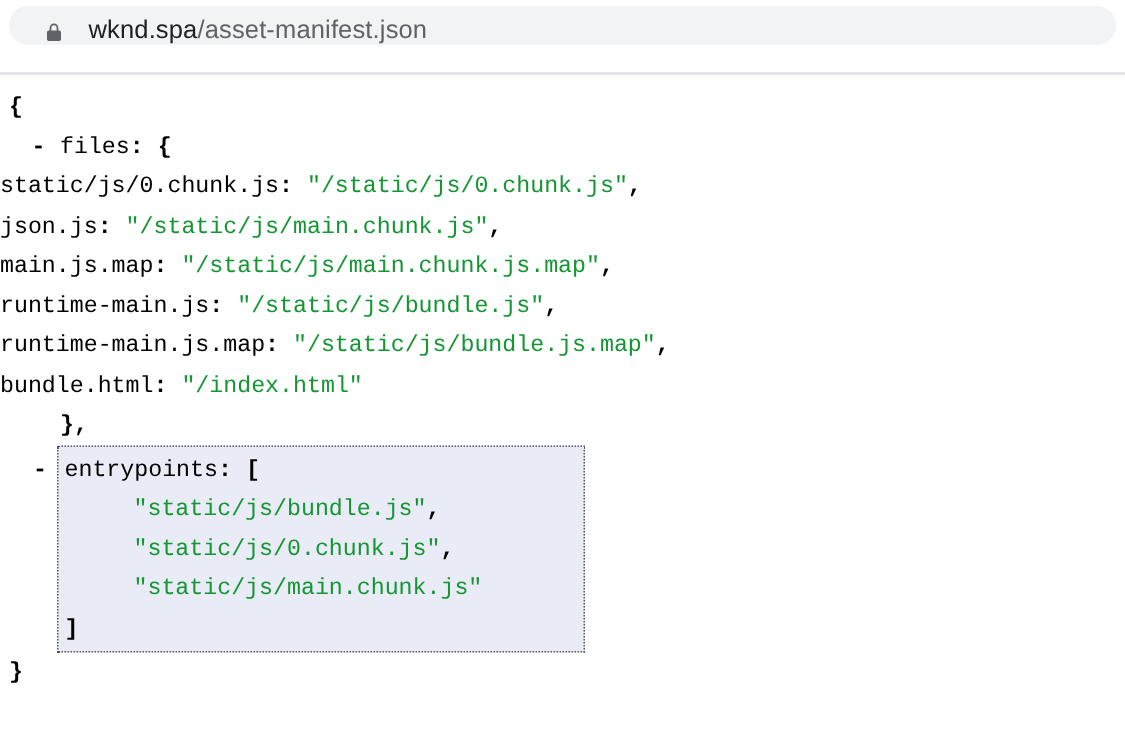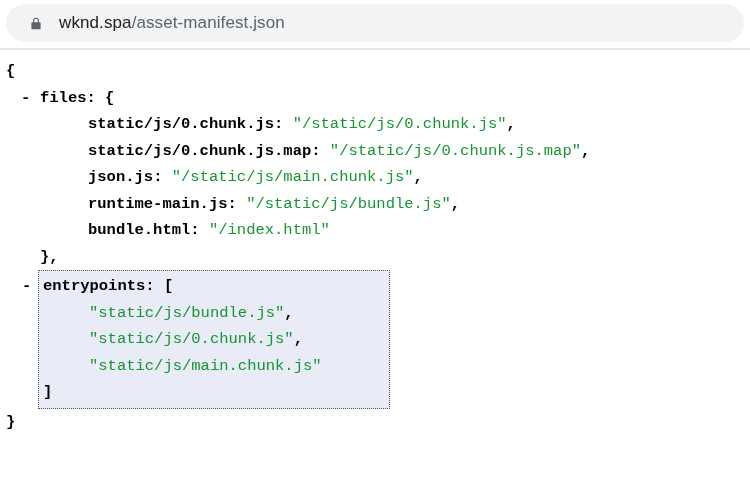--- a/index.html
+++ b/index.html
@@ -12,25 +12,25 @@
   }
 
   
   .address-bar {
     height: 50px;
     background: #ffffff;
     border-bottom: 2px solid #e4e5e8;
     padding: 4px 6px;
   }
   .url-pill {
-    height: 38px;
+    height: 26px;
     background: #f1f3f4;
     border-radius: 19px;
     display: flex;
-    align-items: center;
+    align-items: flex-end;
     padding: 0 20px 0 23px;
     cursor: text;
   }
   .lock { display: flex; align-items: center; }
   .url-text {
     margin-left: 16px;
     font-size: 17px;
     color: #202124;
     letter-spacing: 0.1px;
     white-space: nowrap;
@@ -51,27 +51,27 @@
     line-height: 26.5px;
     white-space: pre;
   }
   .marker {
     position: absolute;
     left: 21px;
     top: 0;
     font-weight: bold;
     cursor: pointer;
   }
-  .key { font-weight: bold; }
+  .key { font-weight: normal; }
   .punct, .trail { font-weight: bold; }
   .value { color: #149632; font-weight: normal; }
 
   .indent-0 { padding-left: 6px; }
   .indent-1 { padding-left: 40px; }
-  .indent-2 { padding-left: 88px; }
+  .indent-2 { }
 
   .highlight-box {
     margin-left: 38px;
     width: 352px;
     background: #e9ebf7;
     border: 1px dotted #55585e;
     padding: 2px 0;
   }
   .highlight-box .indent-1 { padding-left: 4px; }
   .highlight-box .indent-2 { padding-left: 50px; }
@@ -90,23 +90,24 @@
         </svg>
       </span>
       <span class="url-text"><span class="url-host">wknd.spa</span><span class="url-path">/asset-manifest.json</span></span>
     </div>
   </div>
 
   <div class="json-view" id="json-view">
       <div class="line indent-0"><span class="punct">{</span></div>
       <div class="line indent-1"><span class="marker">-</span><span class="key">files</span><span class="punct">: {</span></div>
       <div class="line indent-2"><span class="key">static/js/0.chunk.js</span><span class="punct">: </span><span class="value">"/static/js/0.chunk.js"</span><span class="trail">,</span></div>
-      <div class="line indent-2"><span class="key">static/js/0.chunk.js.map</span><span class="punct">: </span><span class="value">"/static/js/0.chunk.js.map"</span><span class="trail">,</span></div>
       <div class="line indent-2"><span class="key">json.js</span><span class="punct">: </span><span class="value">"/static/js/main.chunk.js"</span><span class="trail">,</span></div>
+      <div class="line indent-2"><span class="key">main.js.map</span><span class="punct">: </span><span class="value">"/static/js/main.chunk.js.map"</span><span class="trail">,</span></div>
       <div class="line indent-2"><span class="key">runtime-main.js</span><span class="punct">: </span><span class="value">"/static/js/bundle.js"</span><span class="trail">,</span></div>
+      <div class="line indent-2"><span class="key">runtime-main.js.map</span><span class="punct">: </span><span class="value">"/static/js/bundle.js.map"</span><span class="trail">,</span></div>
       <div class="line indent-2"><span class="key">bundle.html</span><span class="punct">: </span><span class="value">"/index.html"</span></div>
       <div class="line indent-1"><span class="punct">},</span></div>
       <div class="highlight-box">
         <div class="line indent-1"><span class="marker">-</span><span class="key">entrypoints</span><span class="punct">: [</span></div>
         <div class="line indent-2"><span class="value">"static/js/bundle.js"</span><span class="trail">,</span></div>
         <div class="line indent-2"><span class="value">"static/js/0.chunk.js"</span><span class="trail">,</span></div>
         <div class="line indent-2"><span class="value">"static/js/main.chunk.js"</span></div>
         <div class="line indent-1"><span class="punct">]</span></div>
       </div>
       <div class="line indent-0"><span class="punct">}</span></div>

